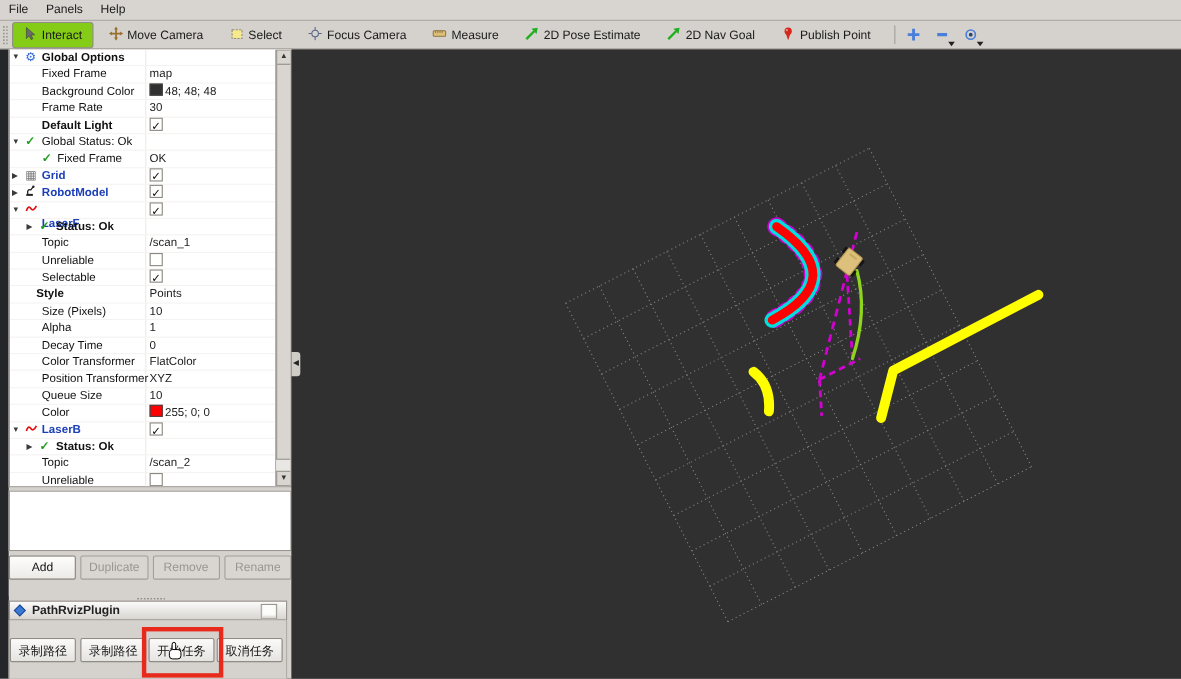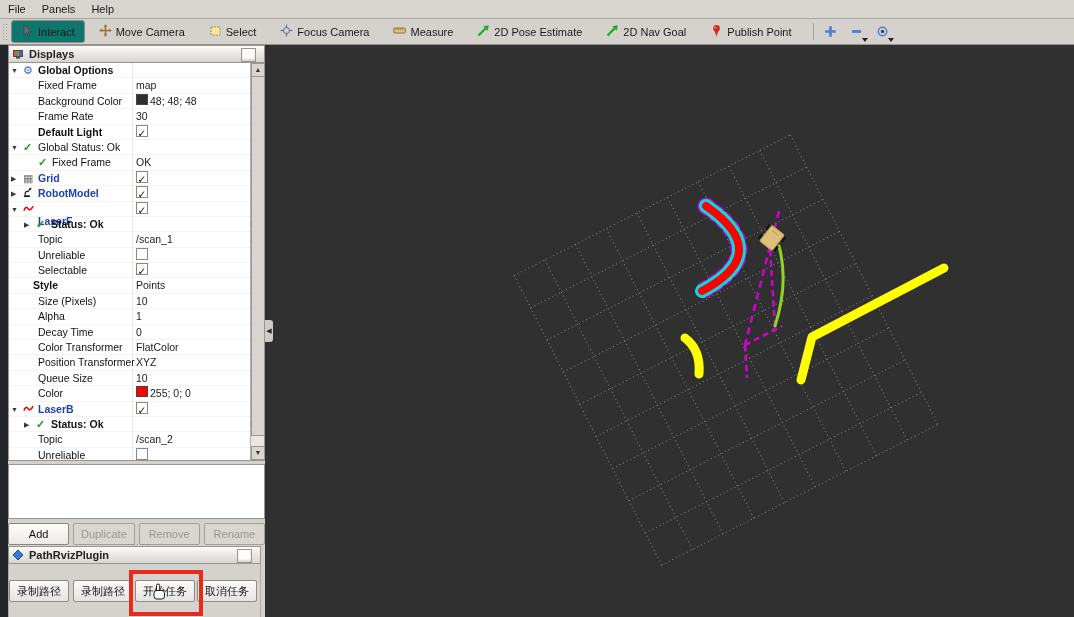--- a/index.html
+++ b/index.html
@@ -11,21 +11,21 @@
            border-bottom:1px solid #a9a5a0;display:flex;align-items:center;}
   .menu-item{font-size:11px;color:#1a1a1a;padding:2px 8px;cursor:default;}
   
   #toolbar{position:absolute;left:0;top:19px;width:1074px;height:25px;background:#d5d1cd;
            border-bottom:1px solid #96928d;display:flex;align-items:center;}
   .tb-handle{width:5px;height:18px;margin:0 4px 0 2px;
              background-image:radial-gradient(#9a968f 1px, transparent 1px);
              background-size:3px 3px;}
   .tool-btn{display:inline-flex;align-items:center;gap:4px;font-size:11px;color:#1a1a1a;
             padding:3px 9px;margin-right:4px;border:1px solid transparent;border-radius:3px;white-space:nowrap;}
-  .tool-btn.active{background:#0f766e;border:1px solid #8f8b87;}
+  .tool-btn.active{background:#84cc16;border:1px solid #8f8b87;}
   .tool-btn svg{width:13px;height:13px;}
   .tb-sep{width:1px;height:17px;background:#a49f9a;margin:0 7px;}
   .tool-ico{position:relative;display:inline-flex;align-items:center;justify-content:center;
             width:20px;height:20px;margin-right:6px;}
   .tool-ico svg{width:13px;height:13px;}
   .tool-ico .caret{position:absolute;right:-1px;bottom:0;width:0;height:0;
             border-left:3px solid transparent;border-right:3px solid transparent;border-top:4px solid #222;}
   
   #left-strip{position:absolute;left:0;top:45px;width:8px;height:572px;background:#25262a;}
   
@@ -160,33 +160,20 @@
             <circle cx="6.5" cy="6.5" r="1.7" fill="#24446e"></circle>
           </svg>
           <i class="caret"></i>
         </span>
       </div>
   </div>
 
   <div id="left-strip"></div>
 
   <div id="displays-panel">
-    <div class="panel-header">
-      <span class="ph-icon">
-        <svg viewBox="0 0 12 12">
-            <rect x="1" y="2" width="10" height="7" fill="#4a4a4a"></rect>
-            <rect x="2" y="3" width="3" height="5" fill="#e05050"></rect>
-            <rect x="5.3" y="3" width="1.8" height="5" fill="#50c050"></rect>
-            <rect x="7.4" y="3" width="2.6" height="5" fill="#5060d0"></rect>
-            <rect x="4" y="9" width="4" height="1.6" fill="#4a4a4a"></rect>
-          </svg>
-      </span>
-      <span class="ph-title">Displays</span>
-      <span class="ph-float"></span>
-    </div>
     <div id="tree-wrap">
       <div id="tree">
           <div class="trow">
             <span class="t-arrow" style="left: 2px;">▼</span>
             <span class="t-ico" style="left: 14px; color: rgb(58, 107, 214); font-size: 11px;">⚙</span>
             <span style="left: 29px; font-weight: 600;">Global Options</span>
           </div>
           <div class="trow">
             <span style="left: 29px;">Fixed Frame</span>
             <span class="t-val">map</span>

